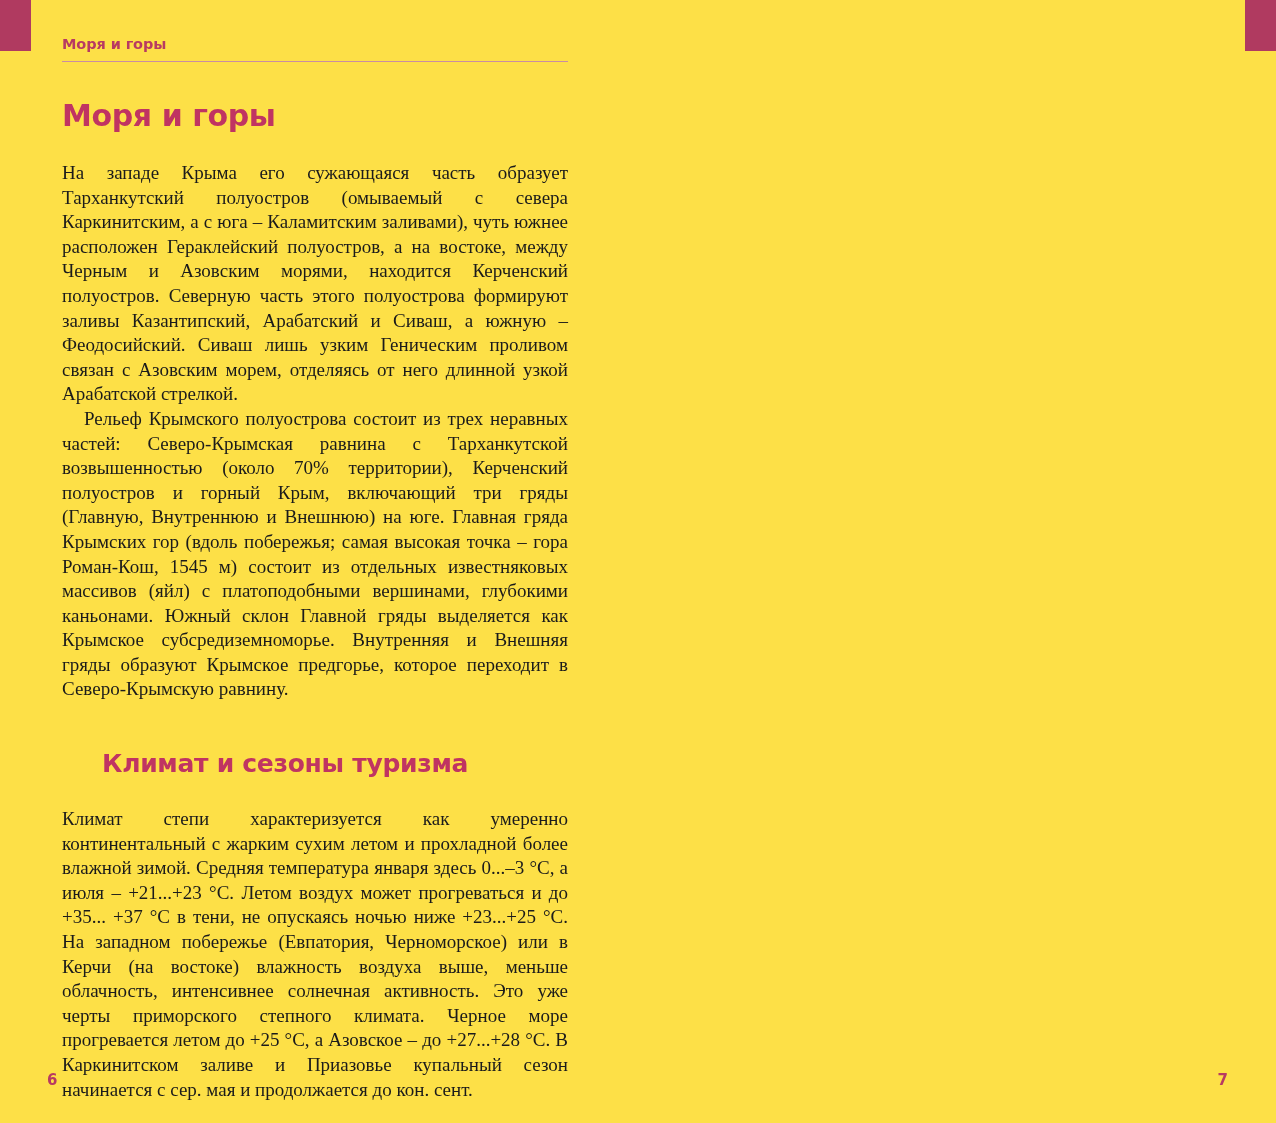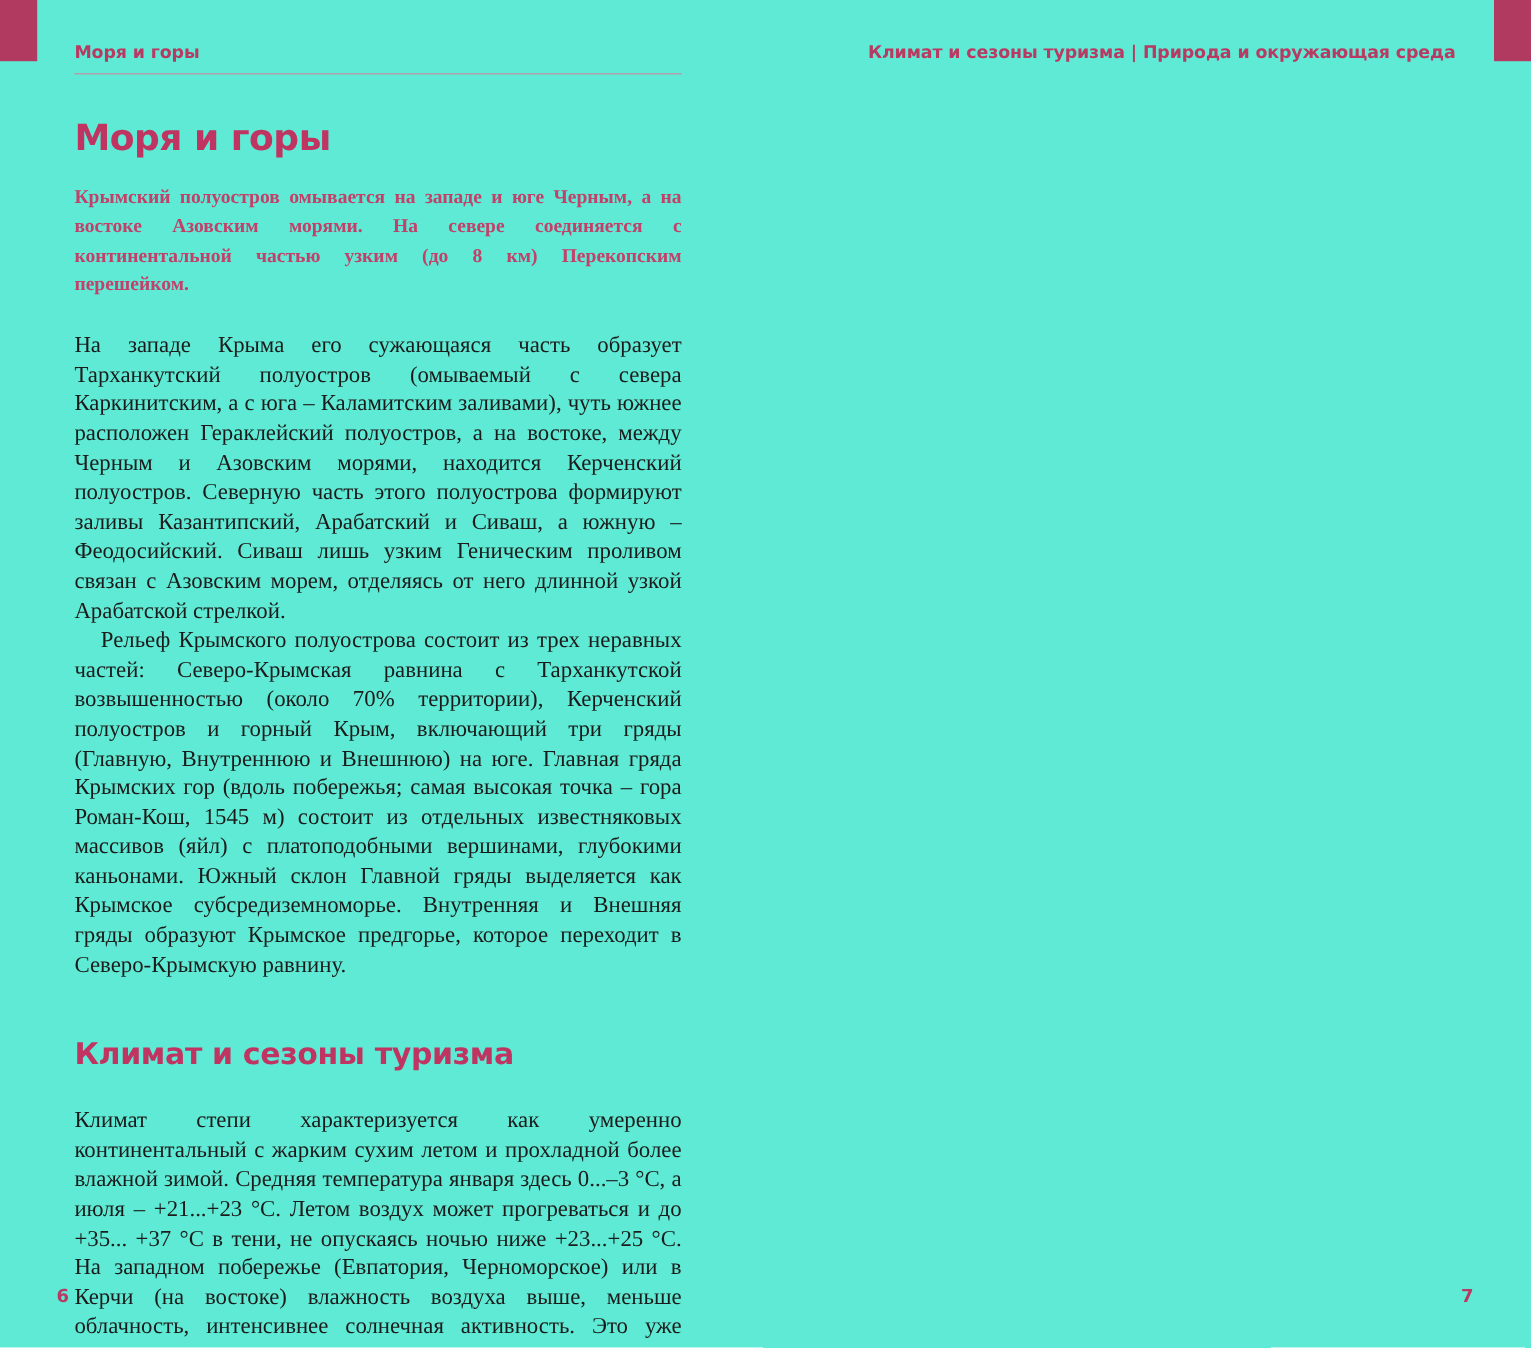--- a/index.html
+++ b/index.html
@@ -9,21 +9,21 @@
     height: 1123px;
     background: #ffffff;
     font-family: "Liberation Serif", serif;
     overflow: hidden;
   }
 
   .spread {
     position: relative;
     width: 1276px;
     height: 1123px;
-    background: #5eead4;
+    background: #fde047;
   }
 
   
   .corner-tab {
     position: absolute;
     top: 0;
     width: 31px;
     height: 51px;
     background: #b03a60;
   }
@@ -82,20 +82,21 @@
   }
   h2.section-title {
     font-family: "DejaVu Sans", sans-serif;
     font-weight: bold;
     font-size: 25px;
     line-height: 32px;
     color: #c03462;
     letter-spacing: -0.3px;
     margin-top: 46px;
     margin-bottom: 17px;
+    margin-left: 40px;
   }
 
   
   p.lead {
     font-family: "Liberation Serif", serif;
     font-weight: bold;
     font-size: 16.3px;
     line-height: 24.3px;
     color: #c2406a;
     text-align: justify;
@@ -136,36 +137,34 @@
 
   <div class="page left">
 
     <div class="running-head">Моря и горы</div>
     <div class="head-rule"></div>
 
     <div class="column">
 
       <h1 class="section-title">Моря и горы</h1>
 
-      <p class="lead">Крымский полуостров омывается на западе и юге Черным, а на востоке Азовским морями. На севере соединяется с континентальной частью узким (до 8 км) Перекопским перешейком.</p>
 
       <p class="body spaced">На западе Крыма его сужающаяся часть образует Тарханкутский полуостров (омываемый с севера Каркинитским, а с юга – Каламитским заливами), чуть южнее расположен Гераклейский полуостров, а на востоке, между Черным и Азовским морями, находится Керченский полуостров. Северную часть этого полуострова формируют заливы Казантипский, Арабатский и Сиваш, а южную – Феодосийский. Сиваш лишь узким Геническим проливом связан с Азовским морем, отделяясь от него длинной узкой Арабатской стрелкой.</p>
 
       <p class="body indented">Рельеф Крымского полуострова состоит из трех неравных частей: Северо-Крымская равнина с Тарханкутской возвышенностью (около 70% территории), Керченский полуостров и горный Крым, включающий три гряды (Главную, Внутреннюю и Внешнюю) на юге. Главная гряда Крымских гор (вдоль побережья; самая высокая точка – гора Роман-Кош, 1545 м) состоит из отдельных известняковых массивов (яйл) с платоподобными вершинами, глубокими каньонами. Южный склон Главной гряды выделяется как Крымское субсредиземноморье. Внутренняя и Внешняя гряды образуют Крымское предгорье, которое переходит в Северо-Крымскую равнину.</p>
 
       <h2 class="section-title">Климат и сезоны туризма</h2>
 
 
       <p class="body spaced">Климат степи характеризуется как умеренно континентальный с жарким сухим летом и прохладной более влажной зимой. Средняя температура января здесь 0...–3 °C, а июля – +21...+23 °C. Летом воздух может прогреваться и до +35... +37 °C в тени, не опускаясь ночью ниже +23...+25 °C. На западном побережье (Евпатория, Черноморское) или в Керчи (на востоке) влажность воздуха выше, меньше облачность, интенсивнее солнечная активность. Это уже черты приморского степного климата. Черное море прогревается летом до +25 °C, а Азовское – до +27...+28 °C. В Каркинитском заливе и Приазовье купальный сезон начинается с сер. мая и продолжается до кон. сент.</p>
 
     </div>
 
     <div class="folio">6</div>
   </div>
 
   <div class="page right">
 
-    <div class="running-head">Климат и сезоны туризма | Природа и окружающая среда</div>
 
     <div class="folio">7</div>
   </div>
 
 </div>
 
 </body></html>

